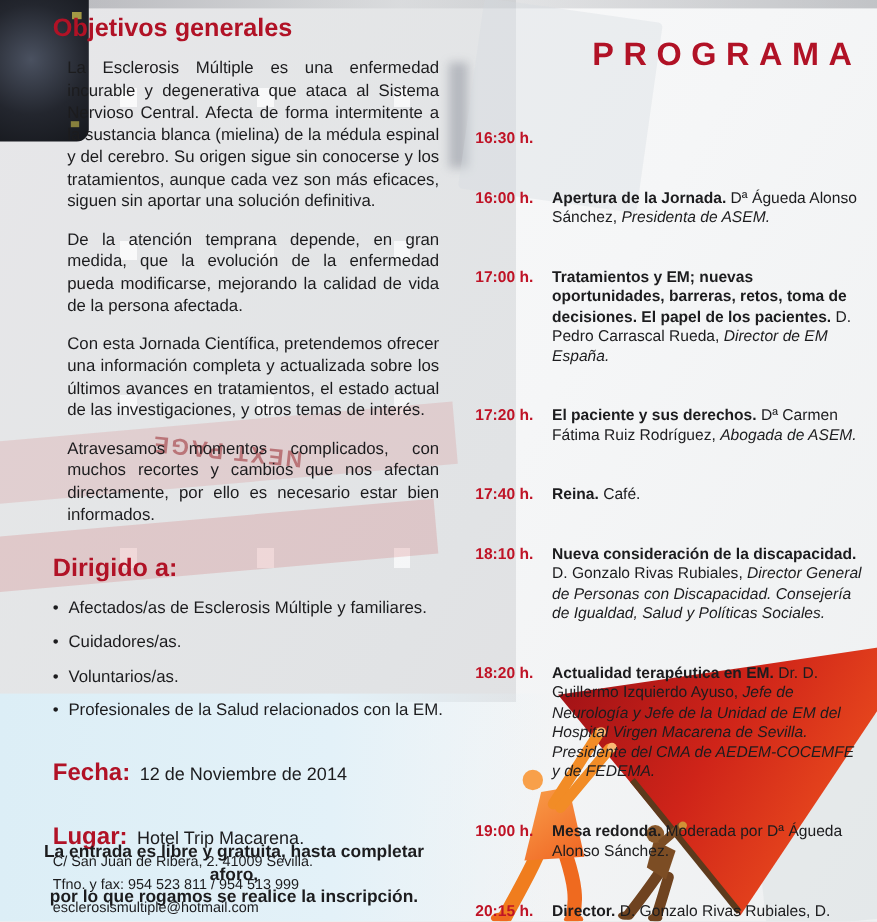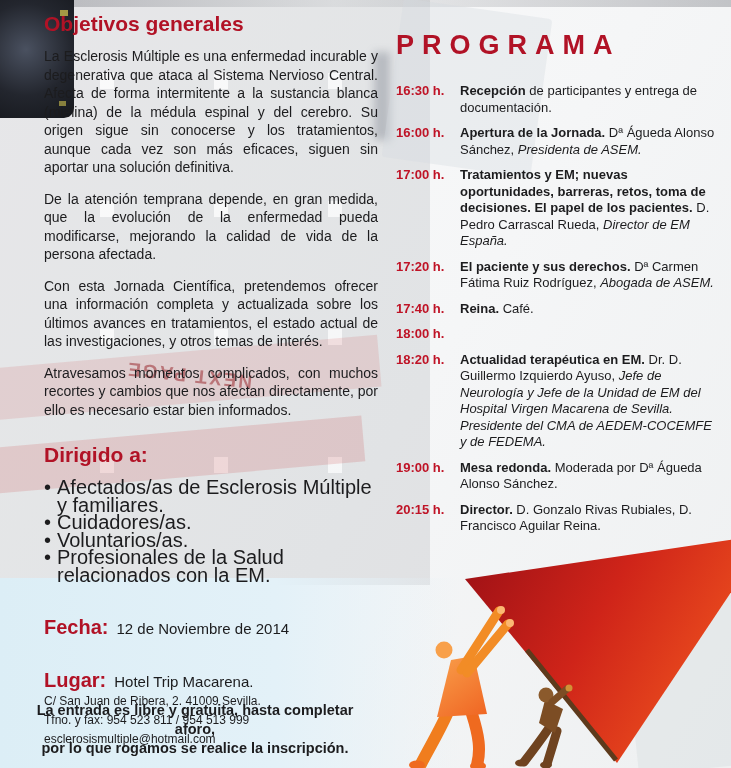--- a/index.html
+++ b/index.html
@@ -26,39 +26,39 @@
   .watermark{position:absolute;left:126px;top:364px;z-index:1;transform:rotate(186deg);
     font-weight:bold;font-size:19px;letter-spacing:2px;color:rgba(148,28,34,.5);white-space:nowrap;}
   .blue-band{position:absolute;left:0;top:578px;width:460px;height:190px;z-index:0;
     background:linear-gradient(90deg,#dceef6 0%,#e3f1f8 60%,rgba(230,243,249,0) 100%);}
   .window-shape{position:absolute;left:392px;top:8px;width:150px;height:160px;background:rgba(213,218,224,.35);transform:rotate(8deg);border-radius:4px;z-index:0;}
   .window-shape2{position:absolute;left:630px;top:600px;width:110px;height:170px;background:rgba(221,225,228,.55);transform:rotate(-6deg);z-index:0;}
 
   
   .left-col{position:absolute;left:44px;top:12px;width:334px;z-index:3;}
   .h-red{font-size:21px;font-weight:bold;color:#b11226;margin:0 0 11px;}
-  .left-col p{font-size:14px;line-height:18.5px;text-align:justify;margin:0 0 13px;}
+  .left-col p{font-size:14px;line-height:18.5px;text-align:justify;margin:0 12px 13px;}
   .h-dirigido{margin:24px 0 12px;}
   .audience-list{list-style:none;margin:0;padding:0;}
-  .audience-list li{font-size:20px;line-height:17.5px;padding-left:13px;position:relative;}
+  .audience-list li{font-size:14px;line-height:17.5px;padding-left:13px;position:relative;margin-top:11px;}
   .audience-list li::before{content:"\2022";position:absolute;left:0;top:0;}
   .info-row{margin-top:32px;font-size:15px;}
   .red-inline{font-size:20px;font-weight:bold;color:#b11226;margin-right:8px;}
   .addr-line,.inscr-line{font-size:12px;line-height:19px;}
   .inscr-heading{margin:26px 0 3px;font-size:20px;font-weight:bold;color:#b11226;}
 
   .footer-note{position:absolute;left:24px;top:701px;width:342px;text-align:center;
     font-weight:bold;font-size:14.5px;line-height:19px;z-index:3;}
 
   
   .right-col{position:absolute;left:388px;top:0;width:330px;z-index:3;}
-  .program-title{margin:30px 0 0;text-align:left;font-size:27px;font-weight:bold;
+  .program-title{margin:30px 0 0;text-align:right;font-size:27px;font-weight:bold;
     letter-spacing:8px;padding-left:8px;color:#b11226;}
   .program-list{margin-top:22px;display:flex;flex-direction:column;gap:9px;}
-  .program-item{display:grid;grid-template-columns:66px 1fr;column-gap:6px;font-size:13px;line-height:16.5px;}
+  .program-item{display:grid;grid-template-columns:66px 1fr;column-gap:6px;font-size:13px;line-height:16.5px;margin-top:24px;}
   .program-time{color:#bf1326;font-weight:bold;padding-left:8px;white-space:nowrap;}
   .program-desc b{font-weight:bold;}
   .program-desc i{font-style:italic;}
 
   
   .illustration{position:absolute;left:0;top:0;z-index:2;pointer-events:none;}
 </style>
 </head>
 <body>
 
@@ -107,21 +107,20 @@
     <div>La entrada es libre y gratuita, hasta completar aforo,</div>
     <div>por lo que rogamos se realice la inscripción.</div>
   </div>
 
   <div class="right-col">
     <h1 class="program-title">PROGRAMA</h1>
     <div class="program-list">
 
       <div class="program-item">
         <span class="program-time">16:30 h.</span>
-        <span class="program-desc"><b>Recepción</b><span> de participantes y entrega de documentación.</span><i></i></span>
       </div>
 
       <div class="program-item">
         <span class="program-time">16:00 h.</span>
         <span class="program-desc"><b>Apertura de la Jornada.</b><span> Dª Águeda Alonso Sánchez, </span><i>Presidenta de ASEM.</i></span>
       </div>
 
       <div class="program-item">
         <span class="program-time">17:00 h.</span>
         <span class="program-desc"><b>Tratamientos y EM; nuevas oportunidades, barreras, retos, toma de decisiones. El papel de los pacientes.</b><span> D. Pedro Carrascal Rueda, </span><i>Director de EM España.</i></span>
@@ -131,21 +130,22 @@
         <span class="program-time">17:20 h.</span>
         <span class="program-desc"><b>El paciente y sus derechos.</b><span> Dª Carmen Fátima Ruiz Rodríguez, </span><i>Abogada de ASEM.</i></span>
       </div>
 
       <div class="program-item">
         <span class="program-time">17:40 h.</span>
         <span class="program-desc"><b>Reina.</b><span> Café.</span><i></i></span>
       </div>
 
       <div class="program-item">
-        <span class="program-time">18:00 h.</span>
+        <span class="program-time">18:10 h.</span>
+        <span class="program-desc"><b>Nueva consideración de la discapacidad.</b><span> D. Gonzalo Rivas Rubiales, </span><i>Director General de Personas con Discapacidad. Consejería de Igualdad, Salud y Políticas Sociales.</i></span>
       </div>
 
       <div class="program-item">
         <span class="program-time">18:20 h.</span>
         <span class="program-desc"><b>Actualidad terapéutica en EM.</b><span> Dr. D. Guillermo Izquierdo Ayuso, </span><i>Jefe de Neurología y Jefe de la Unidad de EM del Hospital Virgen Macarena de Sevilla. Presidente del CMA de AEDEM-COCEMFE y de FEDEMA.</i></span>
       </div>
 
       <div class="program-item">
         <span class="program-time">19:00 h.</span>
         <span class="program-desc"><b>Mesa redonda.</b><span> Moderada por Dª Águeda Alonso Sánchez.</span><i></i></span>

